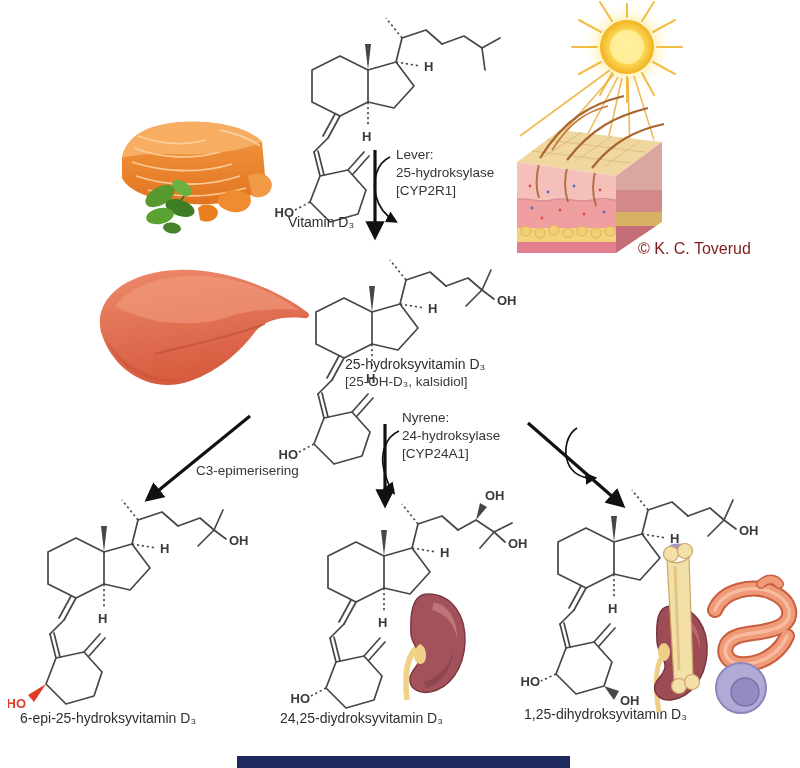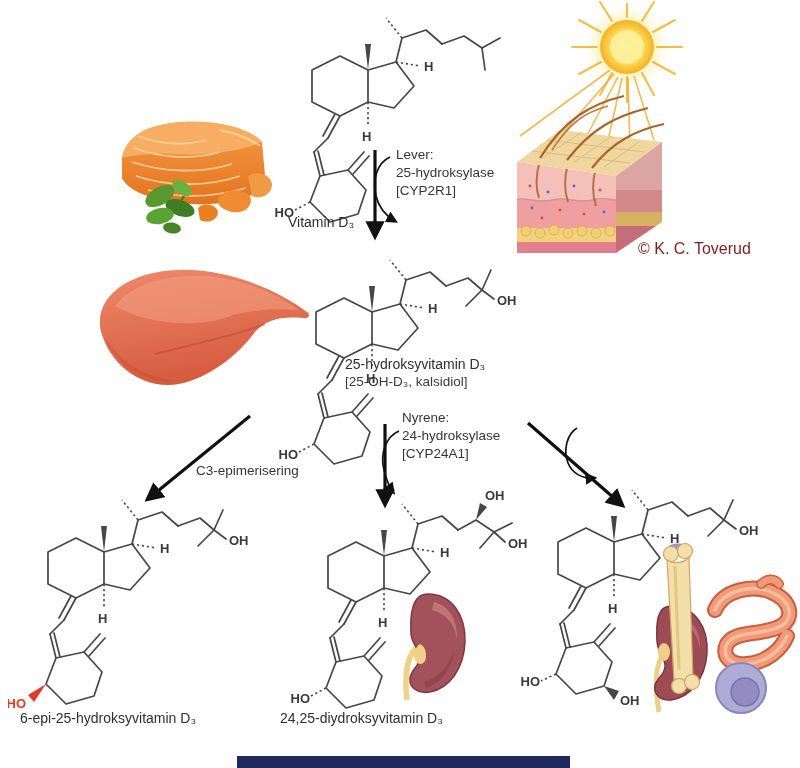--- a/index.html
+++ b/index.html
@@ -363,20 +363,21 @@
     <line class="hash" x1="130" y1="38" x2="114" y2="18"></line>
     <line class="hash" x1="38" y1="202" x2="23" y2="209"></line>
     <polygon class="wedge" points="86,214 101,219 96,228"></polygon>
     <text class="atom" x="152" y="71">H</text>
     <text class="atom" x="90" y="141">H</text>
     <text class="atom" x="22" y="214" text-anchor="end">HO</text>
     <text class="atom" x="102" y="233">OH</text>
     <text class="atom" x="221" y="63">OH</text>
   </svg>
   <div class="abs" style="left:524px;top:706px">
+    <div class="mol-label">1,25-dihydroksyvitamin D₃</div>
   </div>
 
   <svg class="abs" style="left:633px;top:540px" width="167" height="178" viewBox="0 0 167 178">
 
     <g>
       <path d="M28,118 C22,130 22,148 26,172" stroke="#eecf86" stroke-width="5" fill="none"></path>
       <path d="M38,66 C62,66 76,88 74,114 C72,140 56,158 38,160 C27,161 20,154 22,145 C24,138 31,135 32,127 C33,119 25,114 24,102 C23,82 24,66 38,66Z" fill="#9d4b55" stroke="#76343d" stroke-width="1.4"></path>
       <path d="M44,74 C60,78 68,92 67,110 C66,98 58,84 44,80Z" fill="#bd6f76" opacity="0.85"></path>
       <ellipse cx="31" cy="112" rx="6" ry="9" fill="#eecf86"></ellipse>
     </g>

